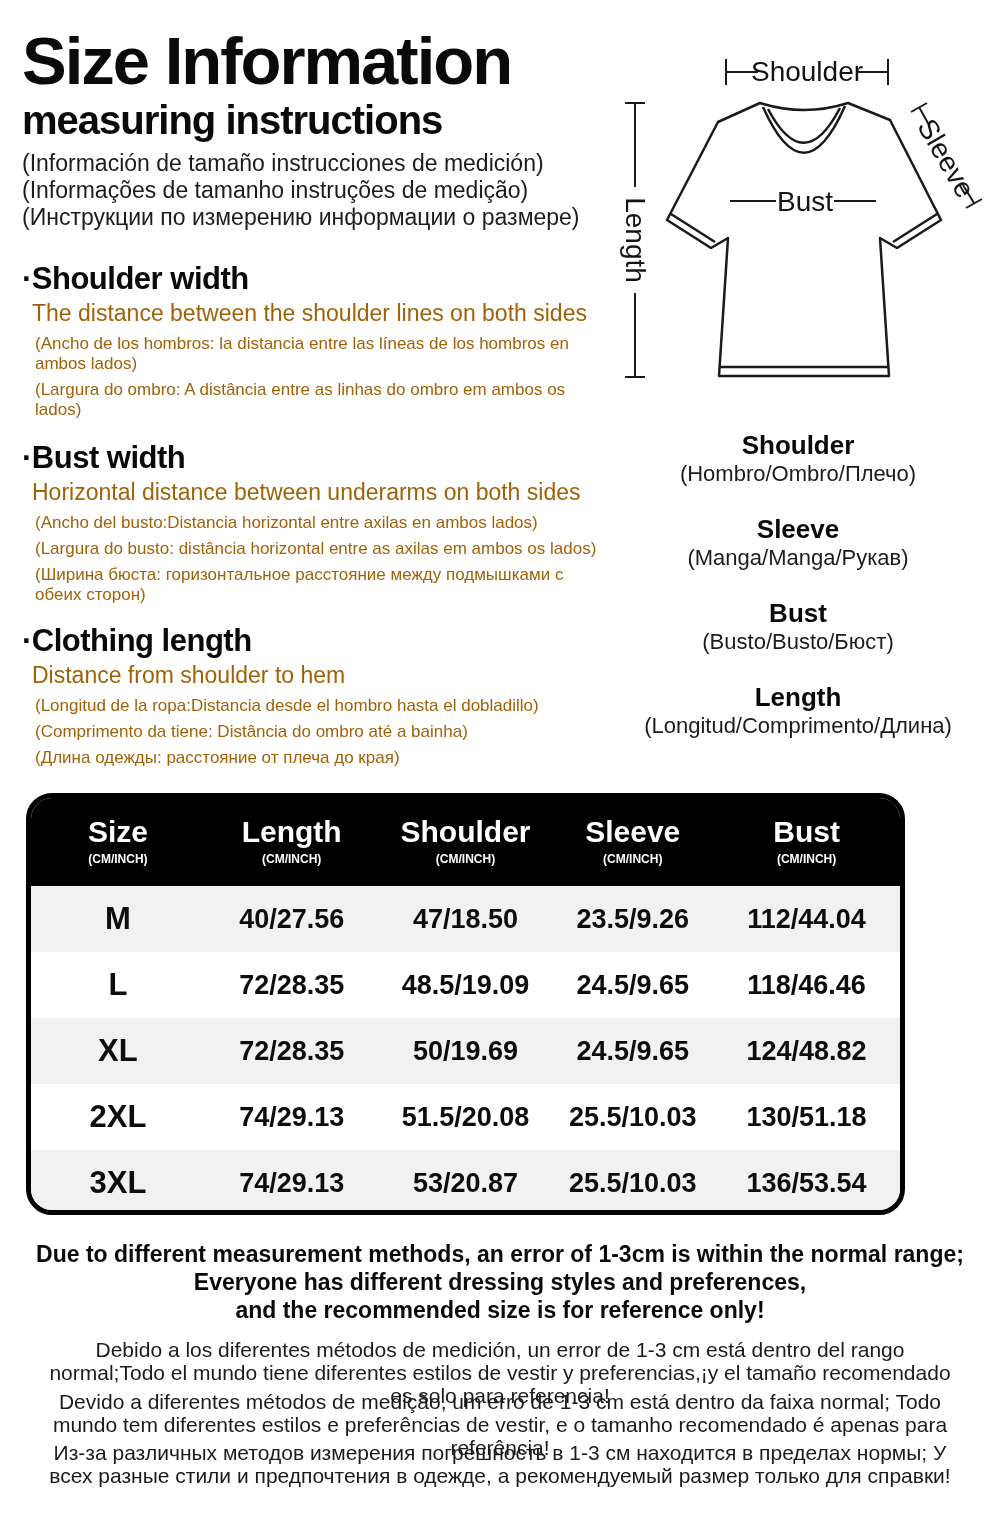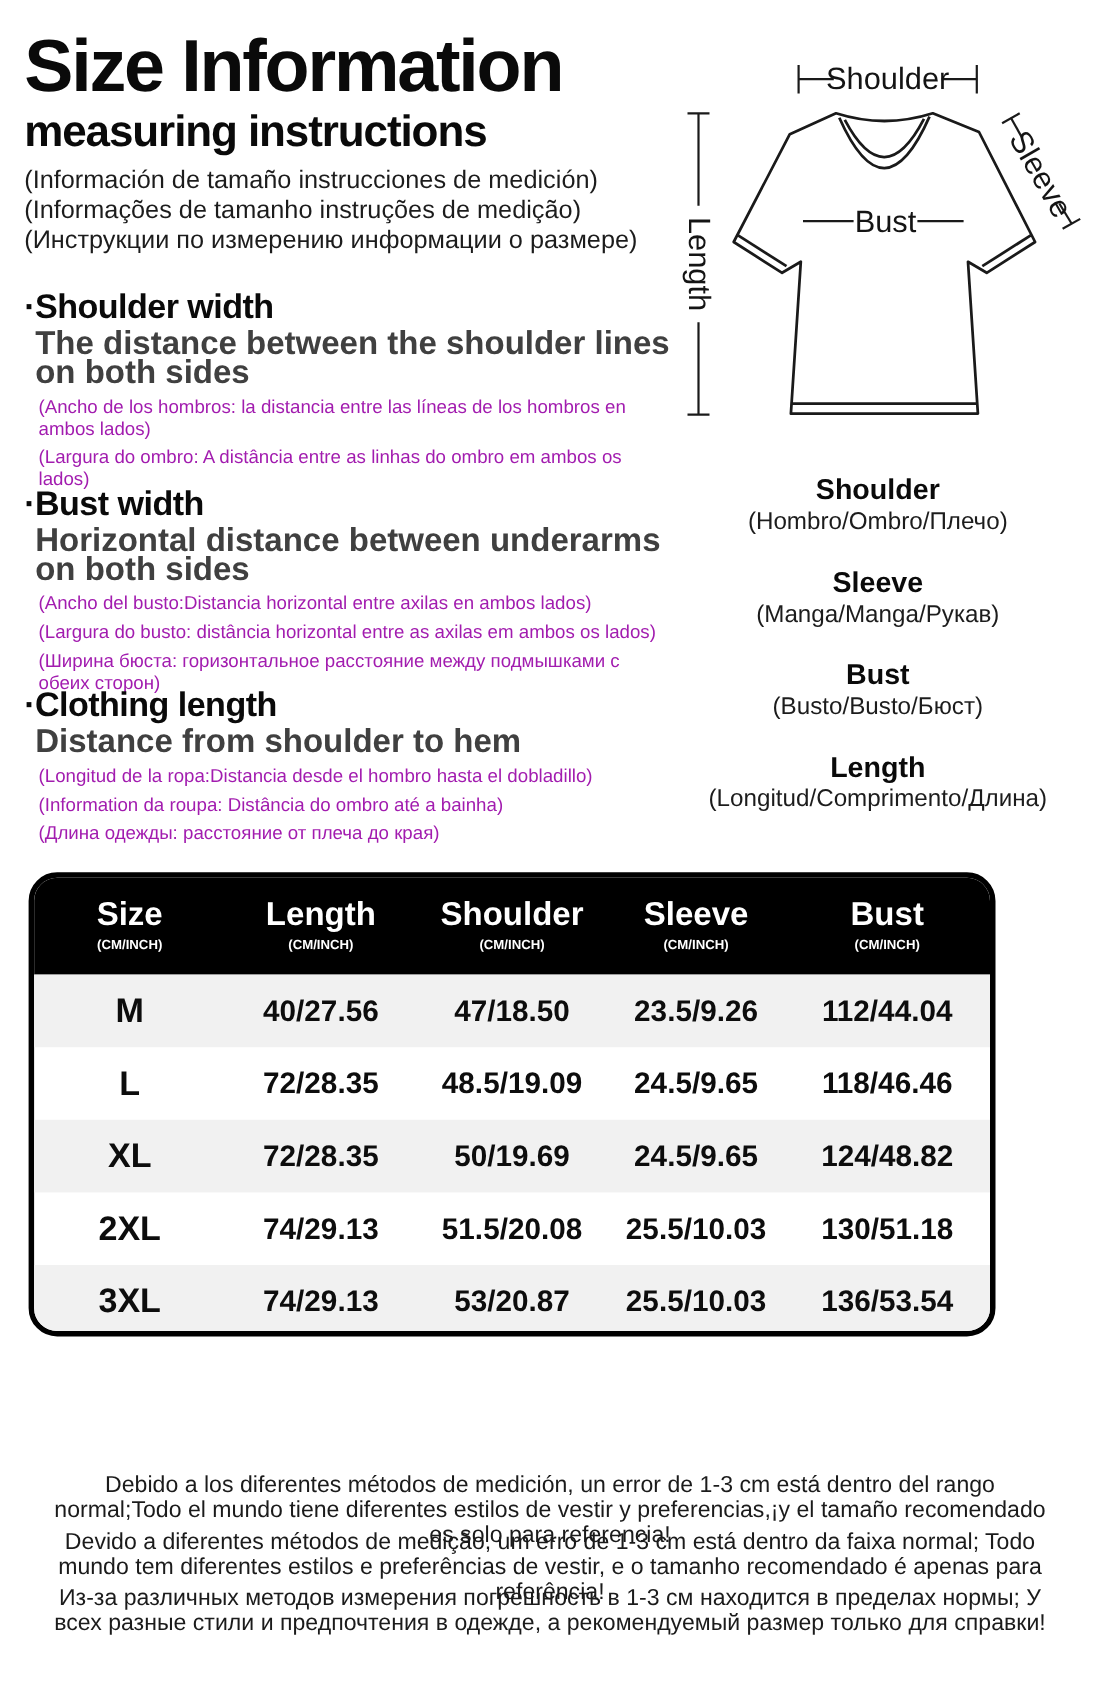--- a/index.html
+++ b/index.html
@@ -11,22 +11,22 @@
   }
   
   .title-block { position: absolute; left: 22px; top: 26px; width: 590px; }
   .main-title { font-size: 67px; font-weight: bold; letter-spacing: -2px; line-height: 1.05; color: #0a0a0a; }
   .sub-title { font-size: 40px; font-weight: bold; letter-spacing: -1px; line-height: 1.12; margin-top: 2px; color: #0a0a0a; }
   .title-notes { margin-top: 7px; }
   .title-notes div { font-size: 23px; line-height: 27px; color: #1c1c1c; }
 
   .section { position: absolute; left: 22px; width: 592px; }
   .section-heading { font-size: 31px; font-weight: bold; line-height: 34px; letter-spacing: -0.5px; color: #0a0a0a; }
-  .section-desc { font-size: 30px; line-height: 26px; margin: 4px 0 8px 10px; color: #404040; font-weight: bold; }
-  .section-note { font-size: 17px; line-height: 20px; margin: 0 0 6px 13px; color: #a21caf; width: 575px; }
+  .section-desc { font-size: 23px; line-height: 26px; margin: 4px 0 8px 10px; color: #a16207; }
+  .section-note { font-size: 17px; line-height: 20px; margin: 0 0 6px 13px; color: #a16207; width: 575px; }
 
   
   .diagram { position: absolute; left: 608px; top: 35px; width: 380px; height: 400px; }
   .legend { position: absolute; left: 608px; top: 430px; width: 380px; text-align: center; }
   .legend-entry { margin-bottom: 27px; }
   .legend-term { font-size: 26px; font-weight: bold; line-height: 30px; color: #0a0a0a; }
   .legend-translation { font-size: 22px; line-height: 27px; color: #1c1c1c; }
 
   
   .size-table {
@@ -80,21 +80,21 @@
     <div class="section-desc">Horizontal distance between underarms on both sides</div>
     <div class="section-note">(Ancho del busto:Distancia horizontal entre axilas en ambos lados)</div>
     <div class="section-note">(Largura do busto: distância horizontal entre as axilas em ambos os lados)</div>
     <div class="section-note">(Ширина бюста: горизонтальное расстояние между подмышками с обеих сторон)</div>
   </div>
 
   <div class="section" style="top:624px">
     <div class="section-heading">·Clothing length</div>
     <div class="section-desc">Distance from shoulder to hem</div>
     <div class="section-note">(Longitud de la ropa:Distancia desde el hombro hasta el dobladillo)</div>
-    <div class="section-note">(Information da roupa: Distância do ombro até a bainha)</div>
+    <div class="section-note">(Comprimento da tiene: Distância do ombro até a bainha)</div>
     <div class="section-note">(Длина одежды: расстояние от плеча до края)</div>
   </div>
 
   <div class="diagram">
     <svg width="380" height="400" viewBox="0 0 380 400">
       <g stroke="#1a1a1a" stroke-width="2" fill="none">
         <line x1="118" y1="24" x2="118" y2="50"></line>
         <line x1="118" y1="37" x2="150" y2="37"></line>
         <line x1="248" y1="37" x2="280" y2="37"></line>
         <line x1="280" y1="24" x2="280" y2="50"></line>
@@ -207,17 +207,22 @@
     </div>
     <div class="table-row row-alt">
       <div class="td-cell td-size c0">3XL</div>
       <div class="td-cell c1">74/29.13</div>
       <div class="td-cell c2">53/20.87</div>
       <div class="td-cell c3">25.5/10.03</div>
       <div class="td-cell c4">136/53.54</div>
     </div>
   </div>
 
+  <div class="footer-notice">
+    <div>Due to different measurement methods, an error of 1-3cm is within the normal range;</div>
+    <div>Everyone has different dressing styles and preferences,</div>
+    <div>and the recommended size is for reference only!</div>
+  </div>
   <div class="footer-note fn-es">Debido a los diferentes métodos de medición, un error de 1-3 cm está dentro del rango normal;Todo el mundo tiene diferentes estilos de vestir y preferencias,¡y el tamaño recomendado es solo para referencia!</div>
   <div class="footer-note fn-pt">Devido a diferentes métodos de medição, um erro de 1-3 cm está dentro da faixa normal; Todo mundo tem diferentes estilos e preferências de vestir, e o tamanho recomendado é apenas para referência!</div>
   <div class="footer-note fn-ru">Из-за различных методов измерения погрешность в 1-3 см находится в пределах нормы; У всех разные стили и предпочтения в одежде, а рекомендуемый размер только для справки!</div>
 
 </div>
 
 </body></html>

